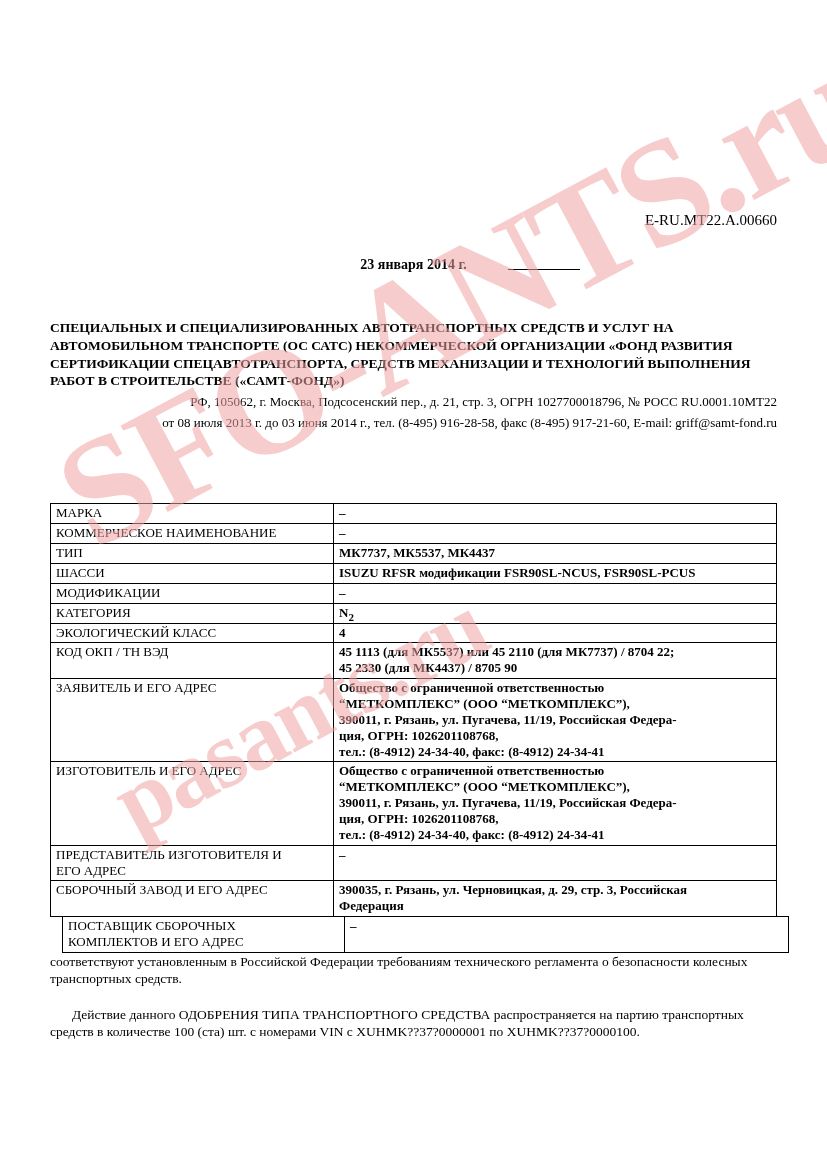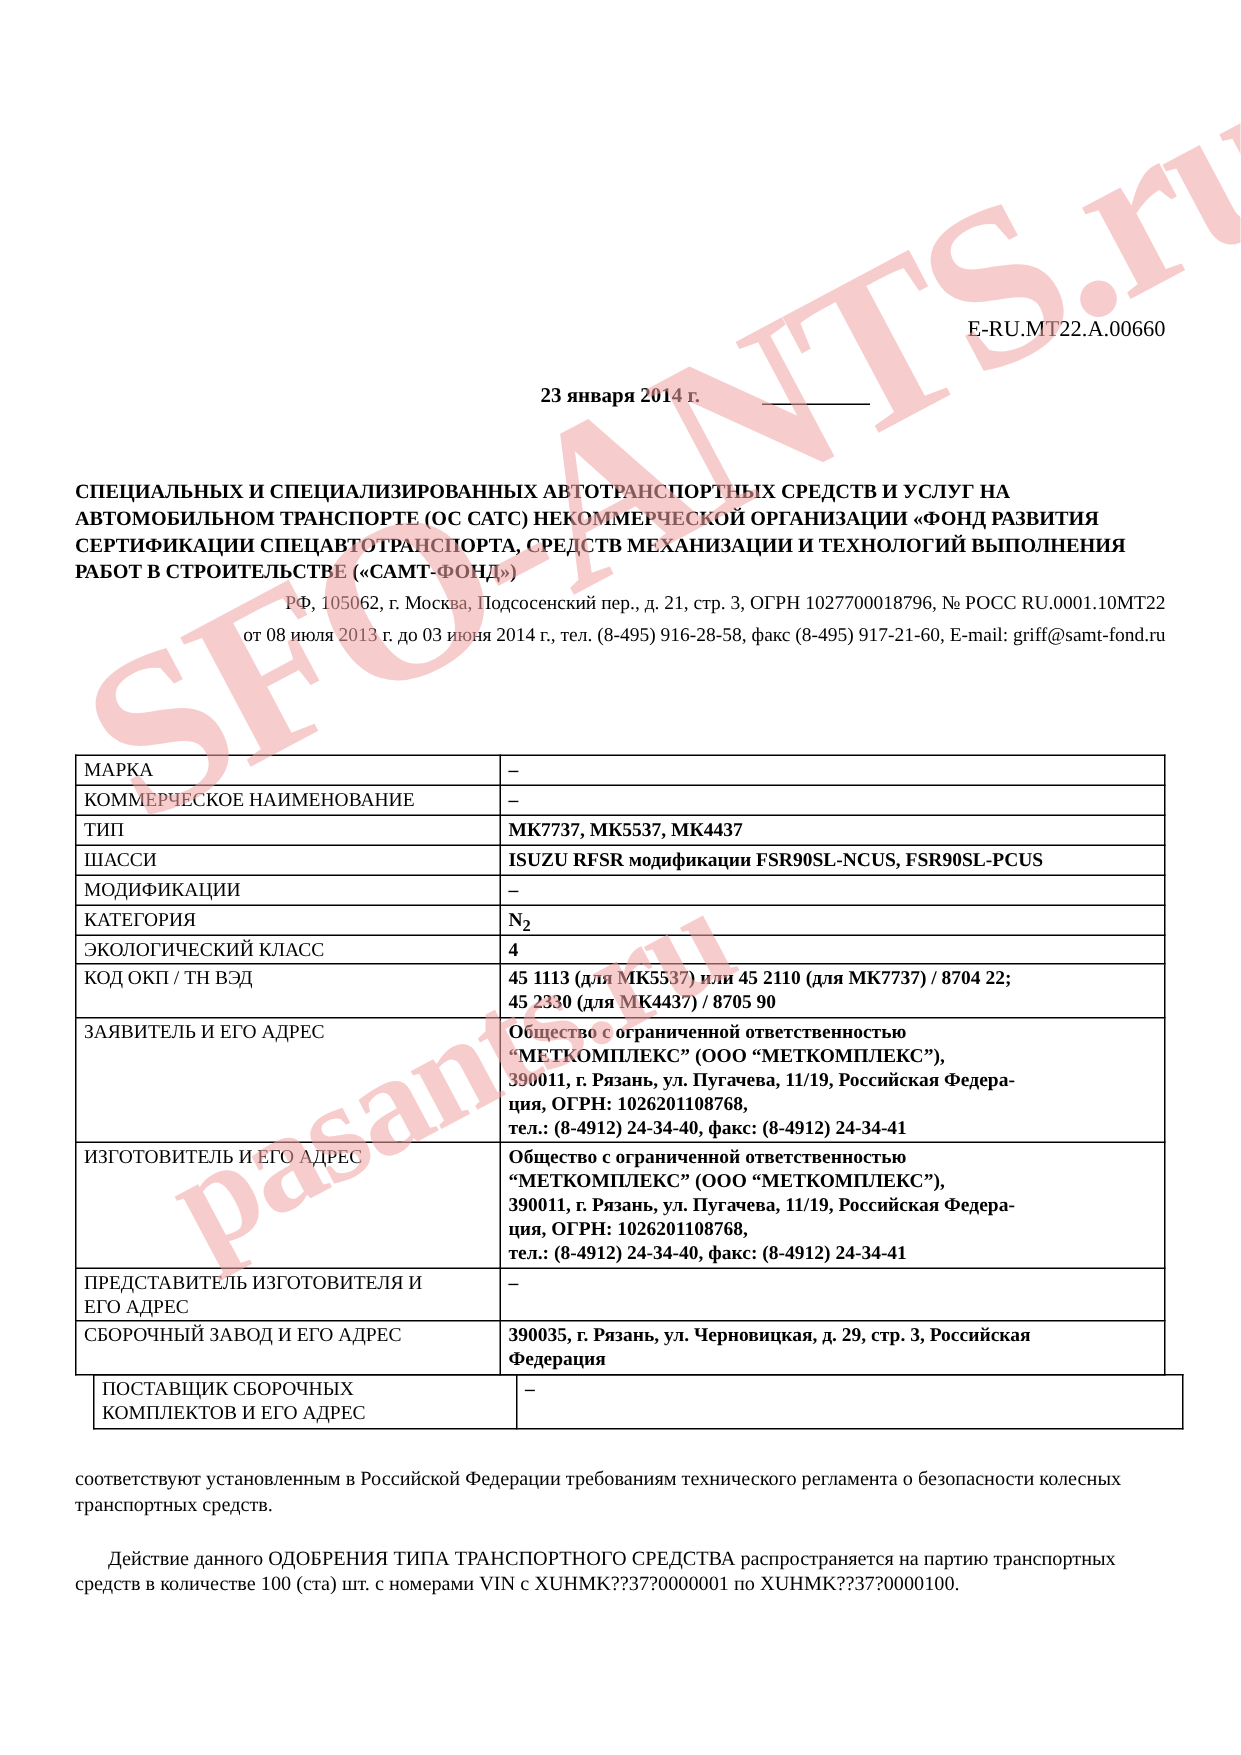--- a/index.html
+++ b/index.html
@@ -127,21 +127,21 @@
     margin-top: -1px;
   }
   table.last td {
     border: 1px solid #000;
     padding: 1px 16px 2px 5px;
     vertical-align: top;
     line-height: 1.22;
   }
   table.last td.lbl { width: 260px; }
   .para {
-    margin-top: 24px;
+    margin-top: 0;
     font-size: 13.5px;
     line-height: 1.3;
     width: 727px;
   }
   .para.indent {
     margin-top: 18px;
     text-indent: 22px;
   }
   .b { font-weight: normal; }
 </style>

